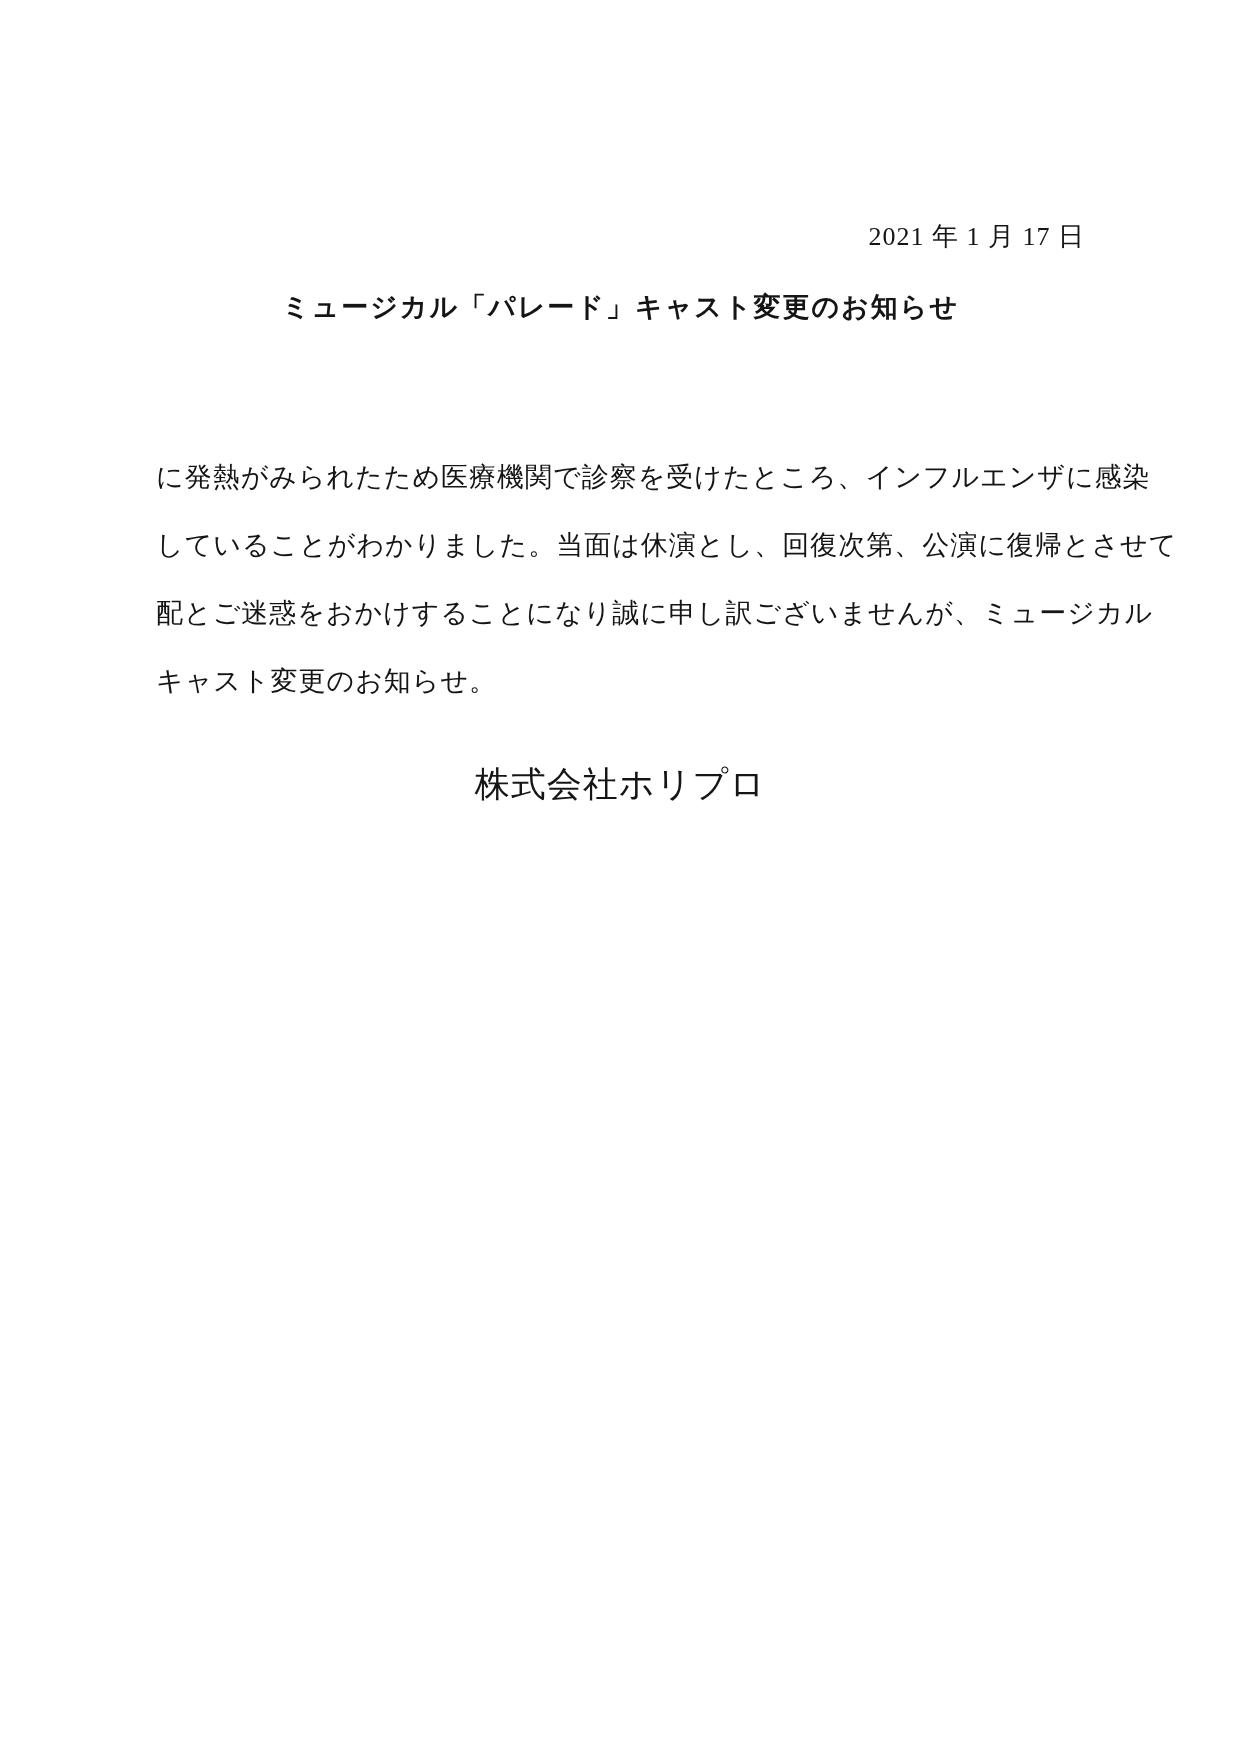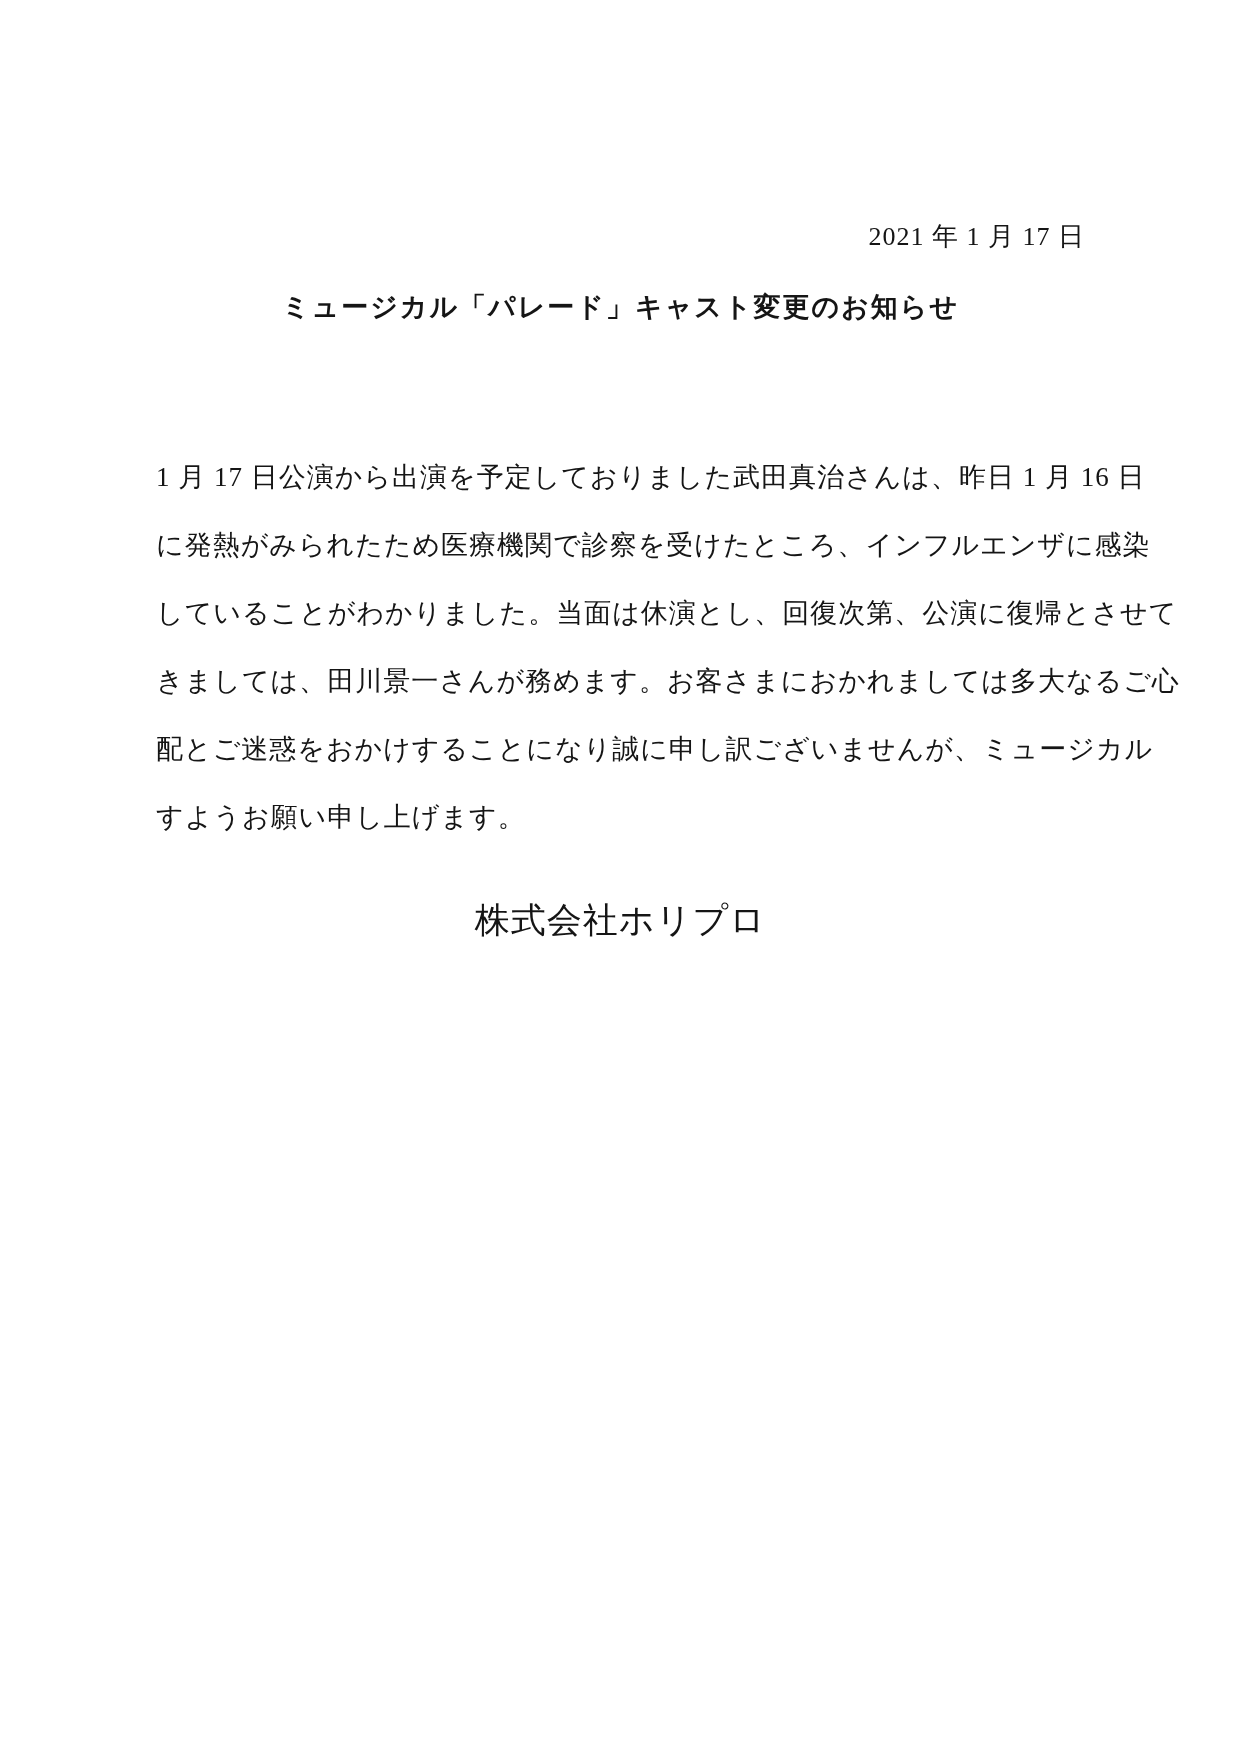--- a/index.html
+++ b/index.html
@@ -63,24 +63,22 @@
 <body>
 
 <div class="page">
   <div class="content">
 
     <div class="doc-date">2021 年 1 月 17 日</div>
 
     <div class="doc-title">ミュージカル「パレード」キャスト変更のお知らせ</div>
 
     <div class="doc-body">
-      <div class="body-line">1 月 17 日公演から出演を予定しておりました武田真治さんは、昨日 1 月 16 日</div>
       <div class="body-line">に発熱がみられたため医療機関で診察を受けたところ、インフルエンザに感染</div>
       <div class="body-line">していることがわかりました。当面は休演とし、回復次第、公演に復帰とさせて</div>
-      <div class="body-line">きましては、田川景一さんが務めます。お客さまにおかれましては多大なるご心</div>
       <div class="body-line">配とご迷惑をおかけすることになり誠に申し訳ございませんが、ミュージカル</div>
-      <div class="body-line last-line">すようお願い申し上げます。</div>
+      <div class="body-line last-line">キャスト変更のお知らせ。</div>
     </div>
 
     <div class="doc-signature">株式会社ホリプロ</div>
 
   </div>
 </div>
 
 </body></html>

